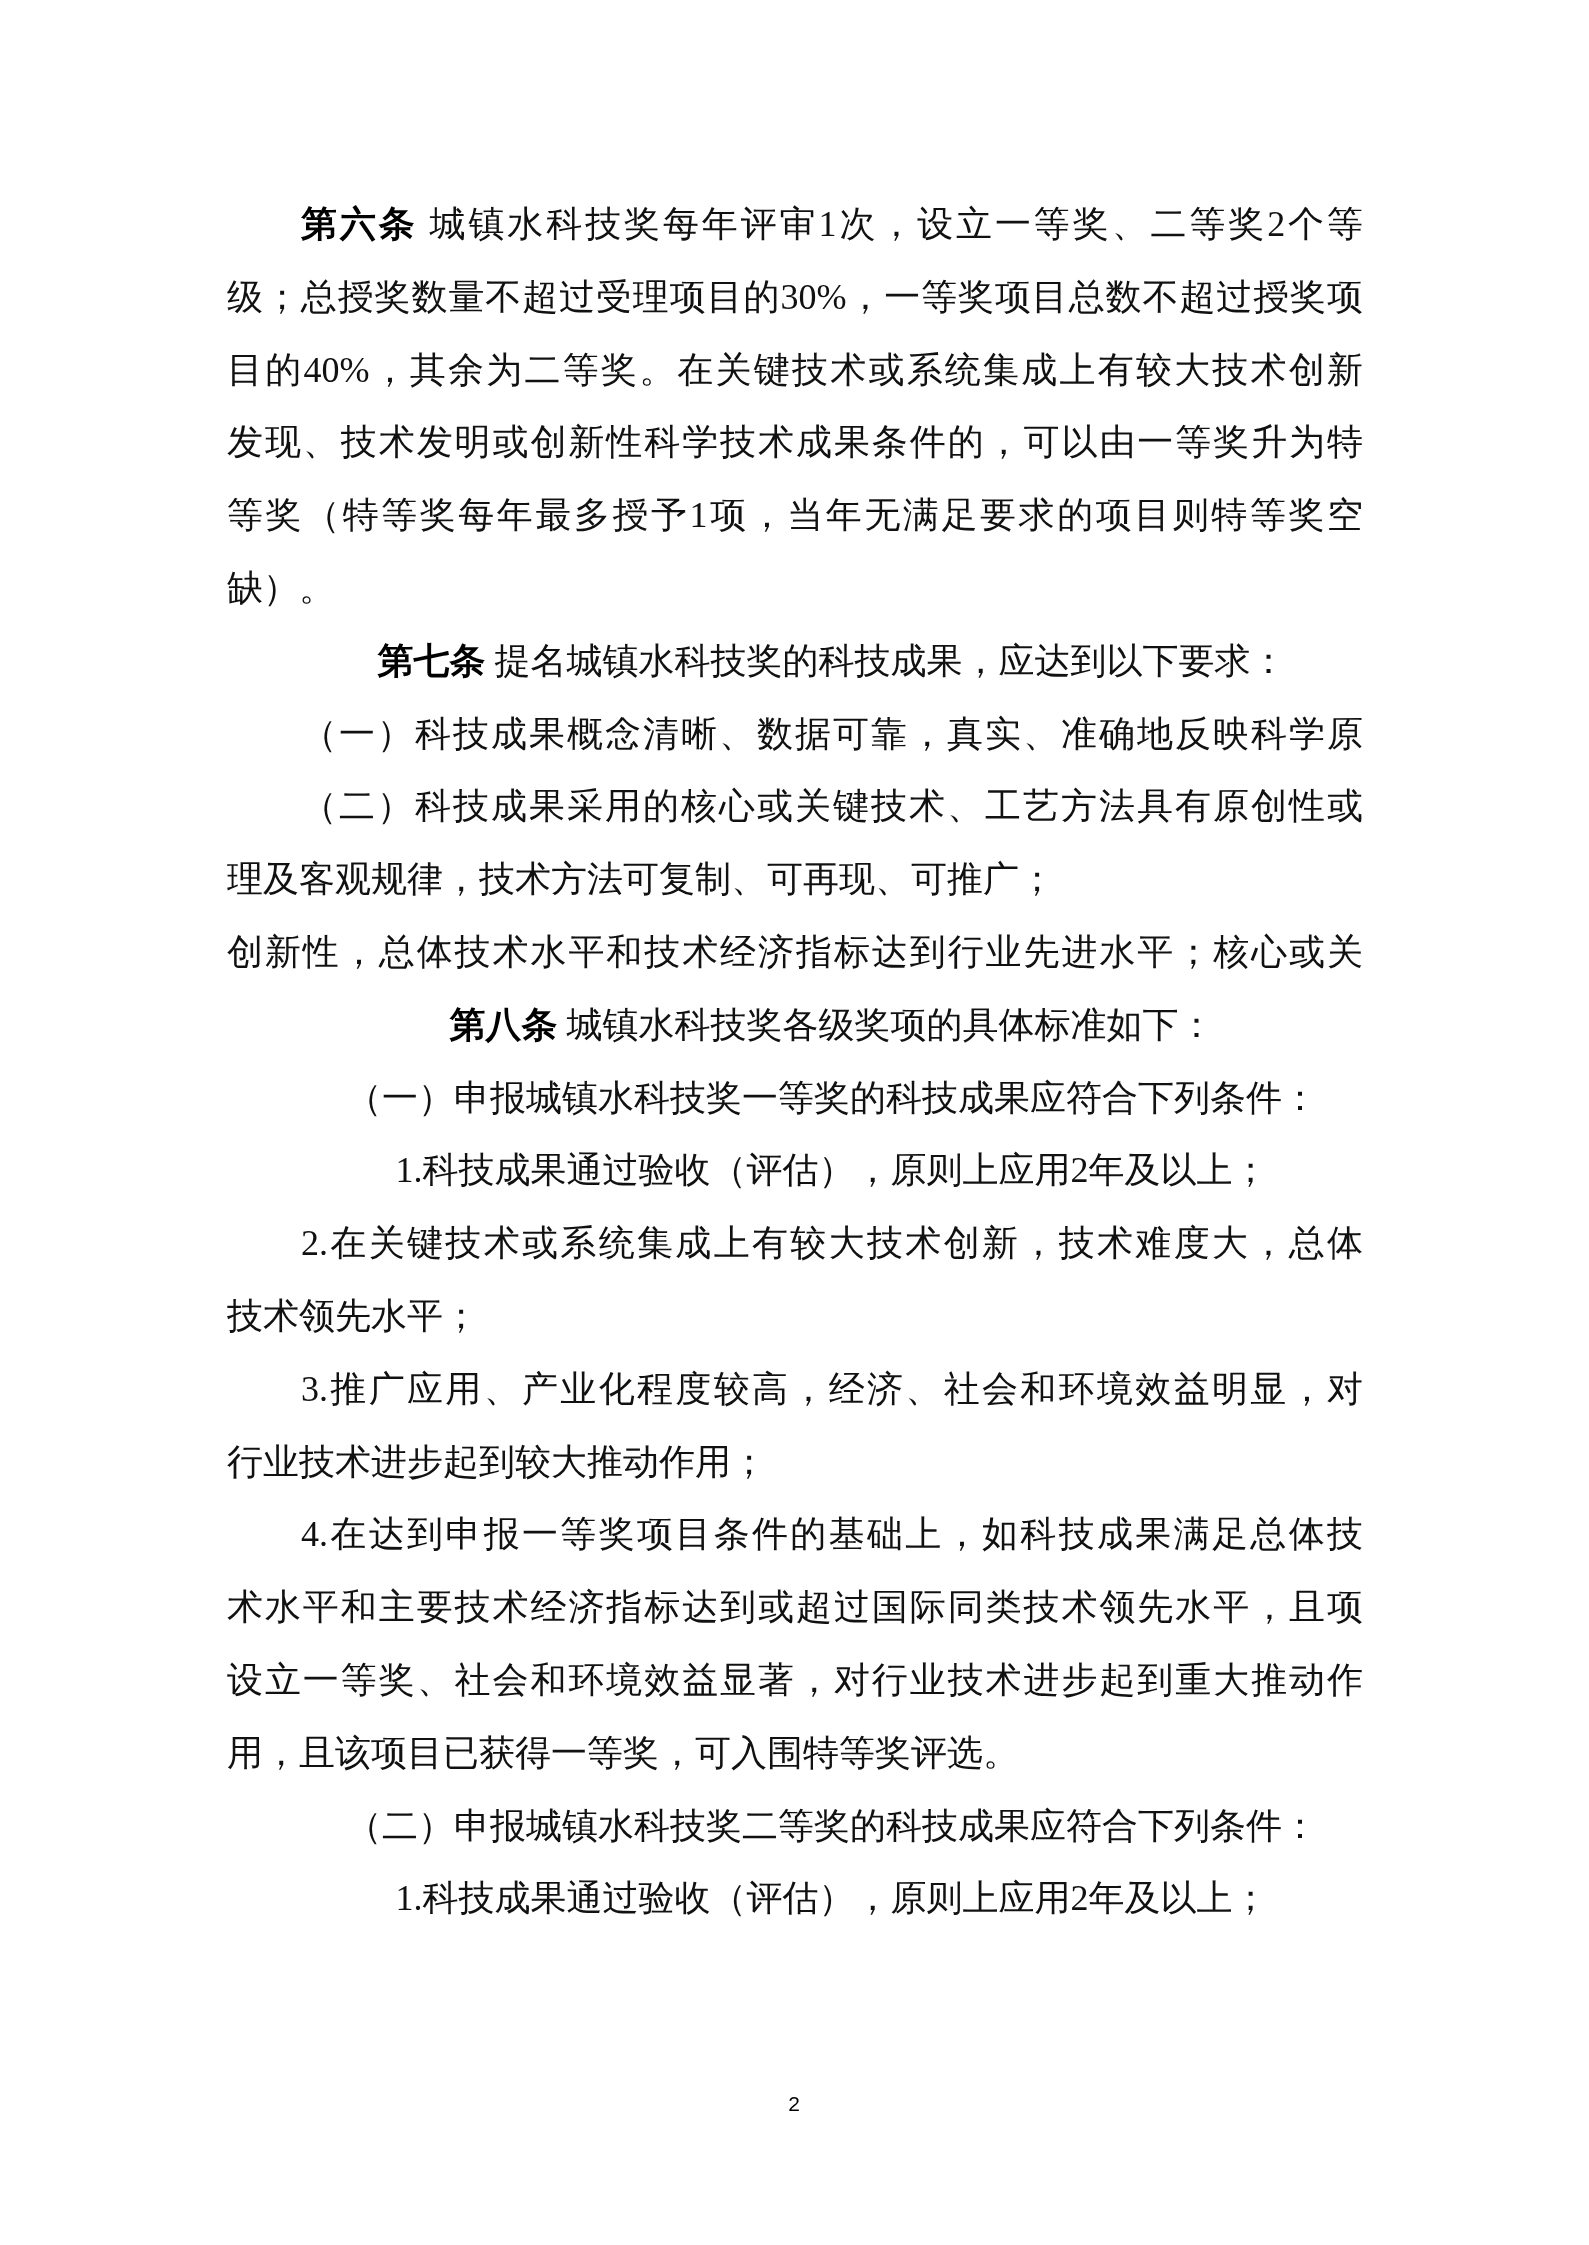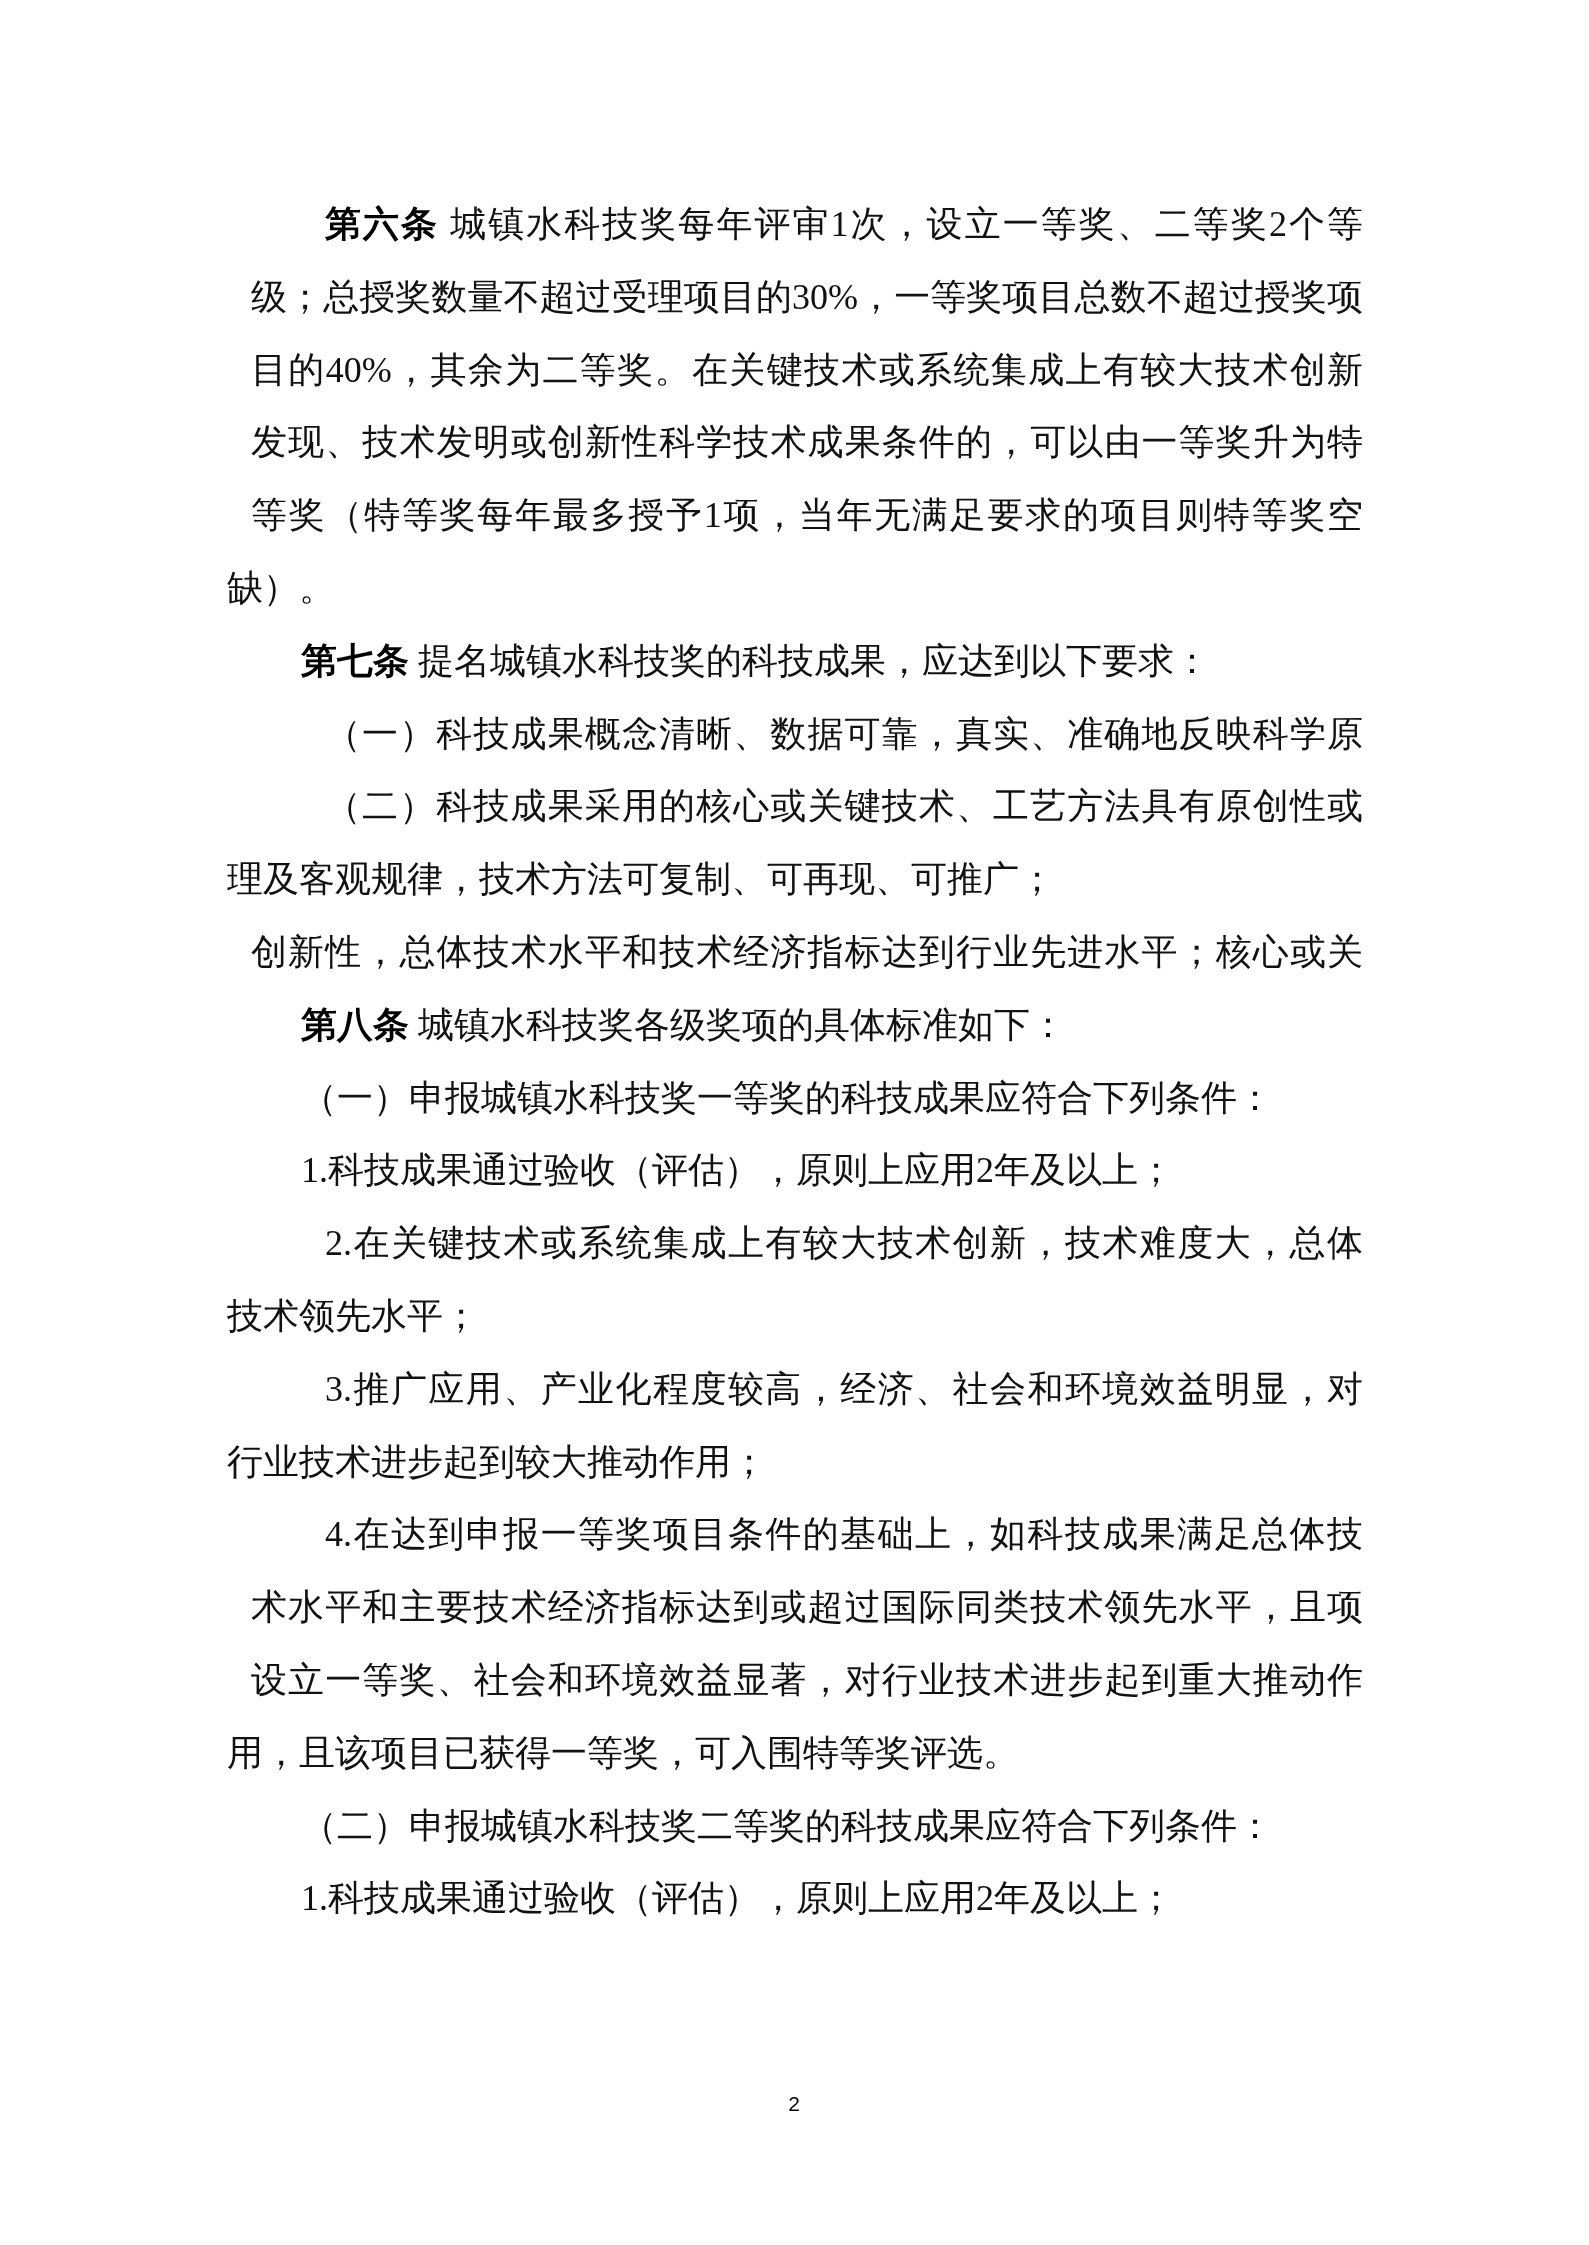--- a/index.html
+++ b/index.html
@@ -10,22 +10,22 @@
   }
   .content {
     position: absolute; left: 227px; top: 188px; width: 1136px;
     font-family: "Liberation Serif", "DejaVu Serif", serif;
     font-size: 36px; color: #111111;
   }
   .line {
     height: 72.8px; line-height: 72.8px; white-space: nowrap;
     text-align: left; overflow: visible;
   }
-  .line.full { text-align: justify; text-align-last: justify; white-space: normal; margin-left: 24px; }
-  .line.indent { text-indent: 74px; }
+  .line.full { text-align: justify; text-align-last: justify; white-space: normal; }
+  .line.indent { text-indent: 74px; text-align: center; }
   .lead { font-weight: bold; color: #000; }
   .page-number {
     position: absolute; left: 784px; top: 2092px; width: 20px; text-align: center;
     font-family: "Liberation Sans", "DejaVu Sans", sans-serif; font-size: 21px; color: #000;
   }
 </style>
 </head>
 <body>
 
 <div class="page">

